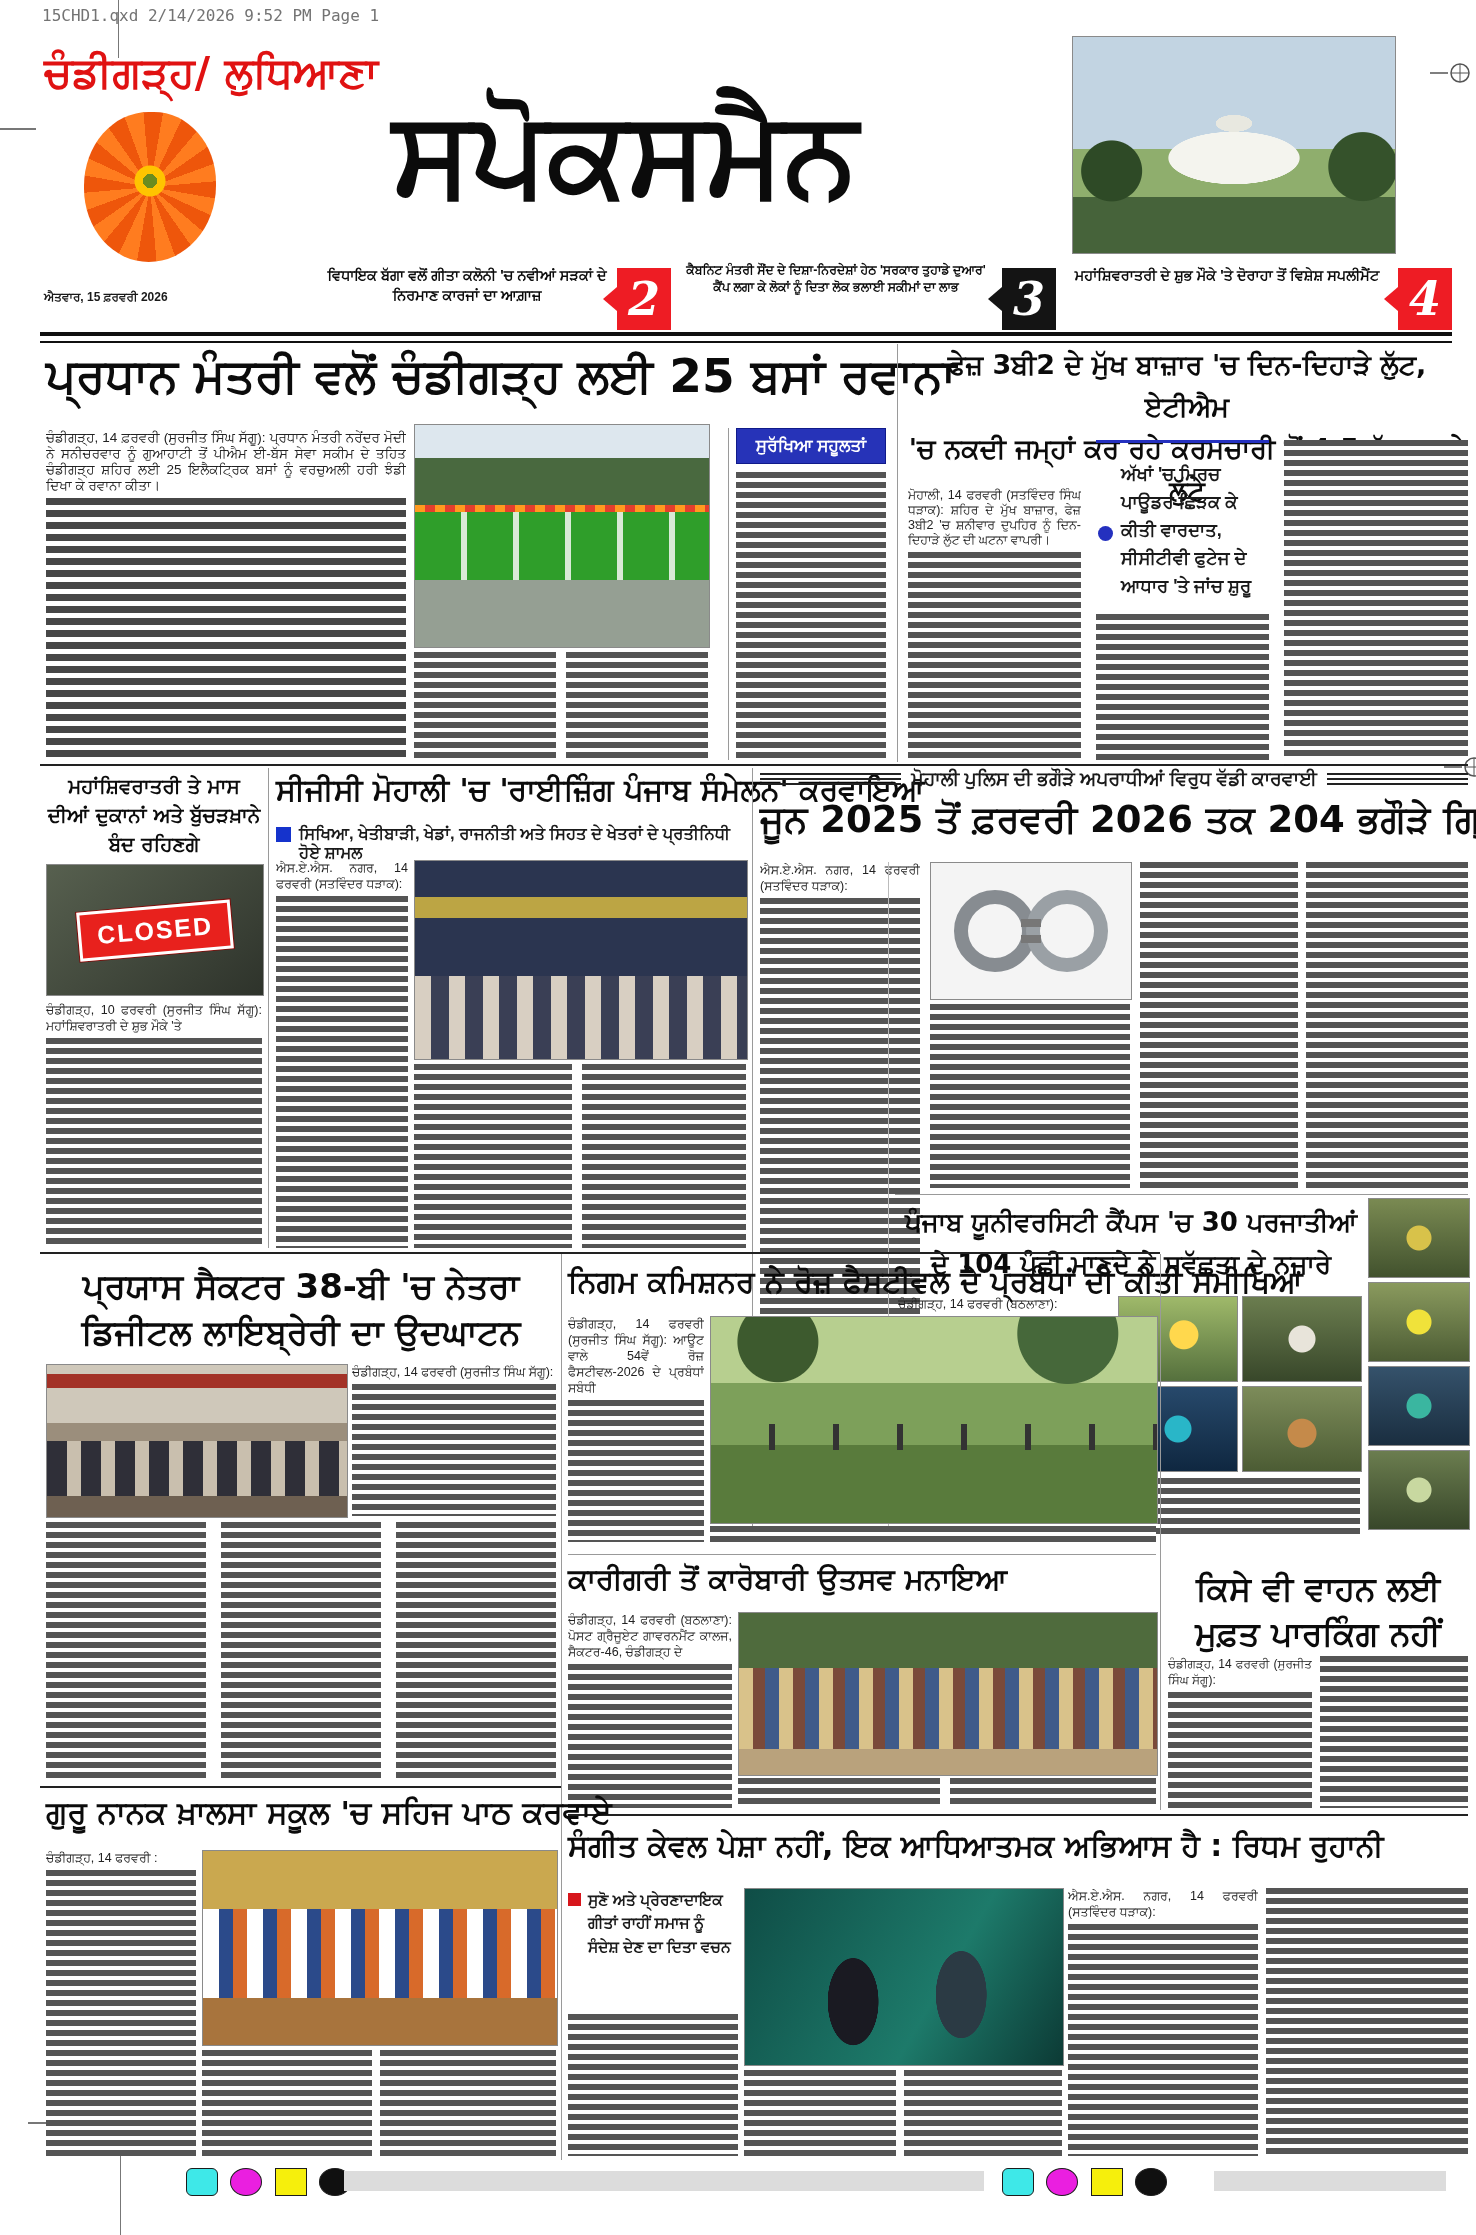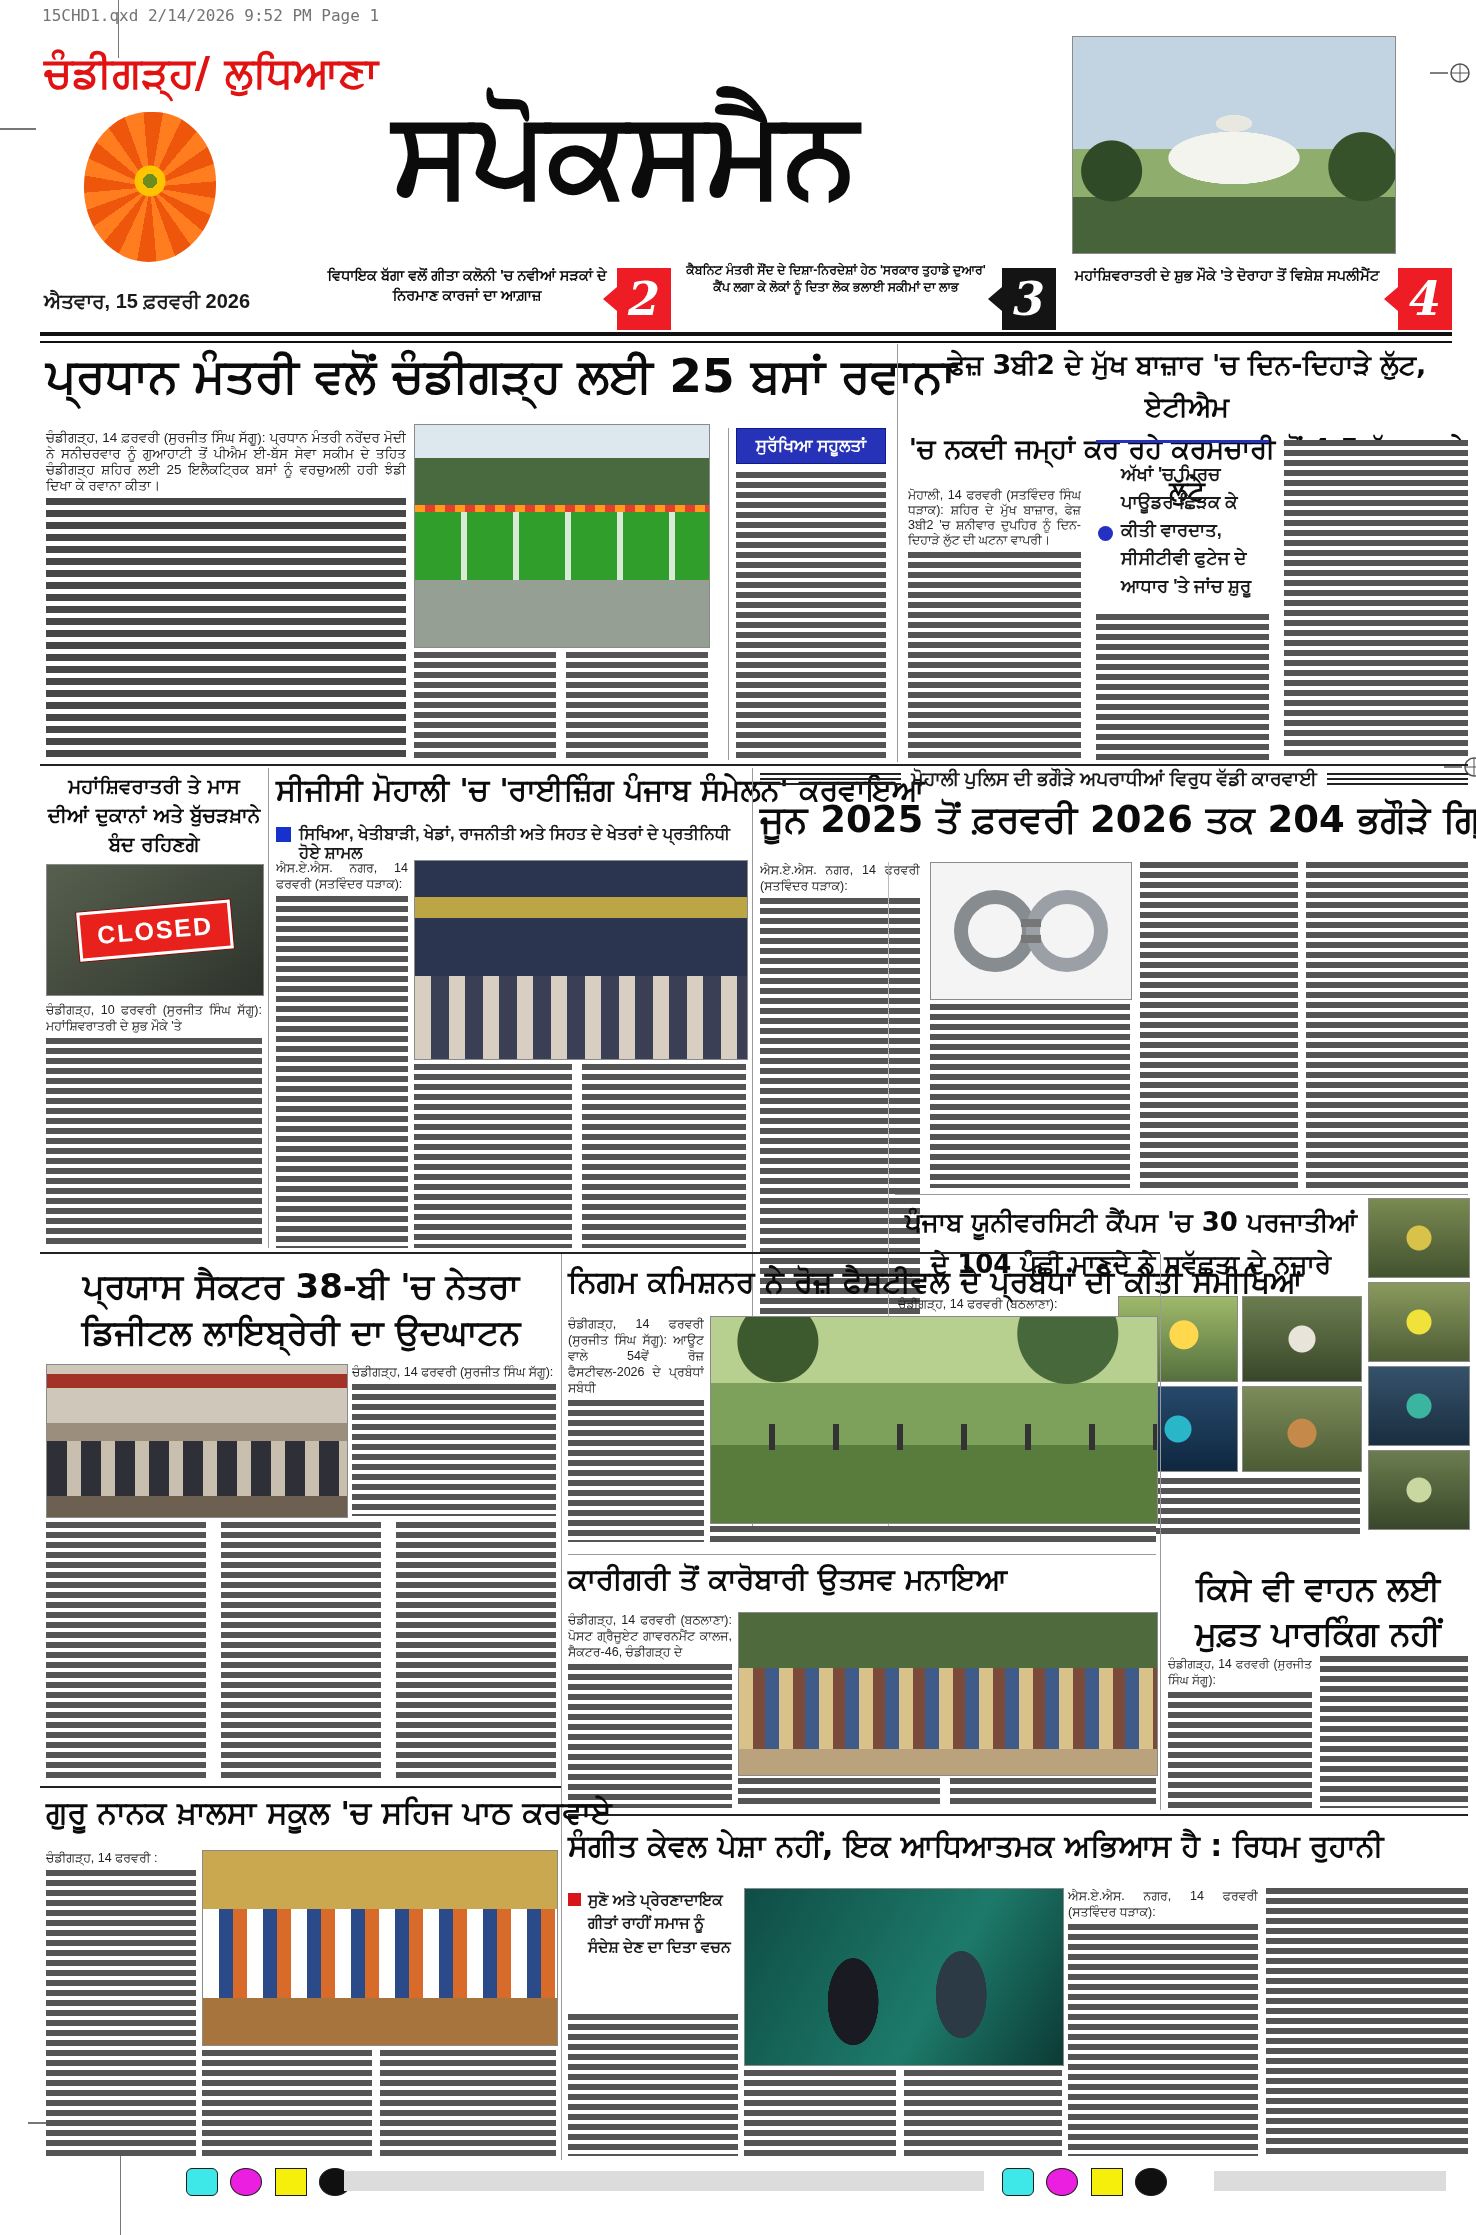--- a/index.html
+++ b/index.html
@@ -82,21 +82,21 @@
 
   <div class="abs hl" style="left:210px;top:88px;width:830px;font-size:118px;line-height:1.1;text-align:center;font-family:'DejaVu Serif',serif;">ਸਪੋਕਸਮੈਨ</div>
 
   <div class="abs photo" style="left:1072px;top:36px;width:322px;height:216px;
        background:radial-gradient(ellipse 105px 42px at 50% 56%,#f4f4ee 0 62%,rgba(0,0,0,0) 63%),
                   radial-gradient(ellipse 30px 14px at 50% 40%,#e8e8e0 0 60%,rgba(0,0,0,0) 61%),
                   radial-gradient(circle at 12% 62%,#2e4a26 0 30px,rgba(0,0,0,0) 31px),
                   radial-gradient(circle at 90% 60%,#35522b 0 34px,rgba(0,0,0,0) 35px),
                   linear-gradient(#c2d4e2 0 52%,#8fae6d 52% 74%,#46633a 74% 100%);"></div>
 
-  <div class="abs" style="left:44px;top:290px;font-size:20px;font-weight:bold;">ਐਤਵਾਰ, 15 ਫ਼ਰਵਰੀ 2026</div>
+  <div class="abs" style="left:44px;top:290px;font-size:12px;font-weight:bold;">ਐਤਵਾਰ, 15 ਫ਼ਰਵਰੀ 2026</div>
 
   <div class="abs teaser" style="left:322px;top:266px;width:290px;height:52px;">ਵਿਧਾਇਕ ਬੱਗਾ ਵਲੋਂ ਗੀਤਾ ਕਲੋਨੀ 'ਚ ਨਵੀਆਂ ਸੜਕਾਂ ਦੇ ਨਿਰਮਾਣ ਕਾਰਜਾਂ ਦਾ ਆਗ਼ਾਜ਼</div>
   <div class="abs" style="left:603px;top:268px;display:flex;align-items:center;">
     <span class="notch notch-red"></span>
     <span class="tab tab-red" style="width:54px;height:62px;">2</span>
   </div>
 
   <div class="abs teaser" style="left:686px;top:262px;width:300px;height:58px;font-size:12.5px;">ਕੈਬਨਿਟ ਮੰਤਰੀ ਸੌਂਦ ਦੇ ਦਿਸ਼ਾ-ਨਿਰਦੇਸ਼ਾਂ ਹੇਠ 'ਸਰਕਾਰ ਤੁਹਾਡੇ ਦੁਆਰ' ਕੈਂਪ ਲਗਾ ਕੇ ਲੋਕਾਂ ਨੂੰ ਦਿਤਾ ਲੋਕ ਭਲਾਈ ਸਕੀਮਾਂ ਦਾ ਲਾਭ</div>
   <div class="abs" style="left:988px;top:268px;display:flex;align-items:center;">
     <span class="notch notch-black"></span>

